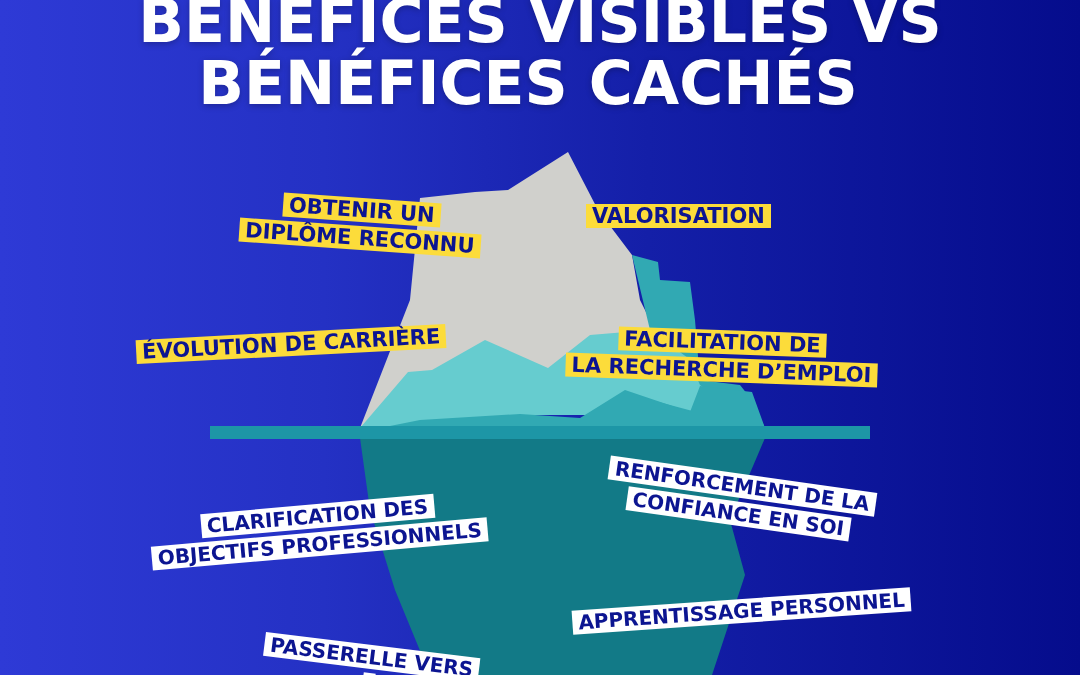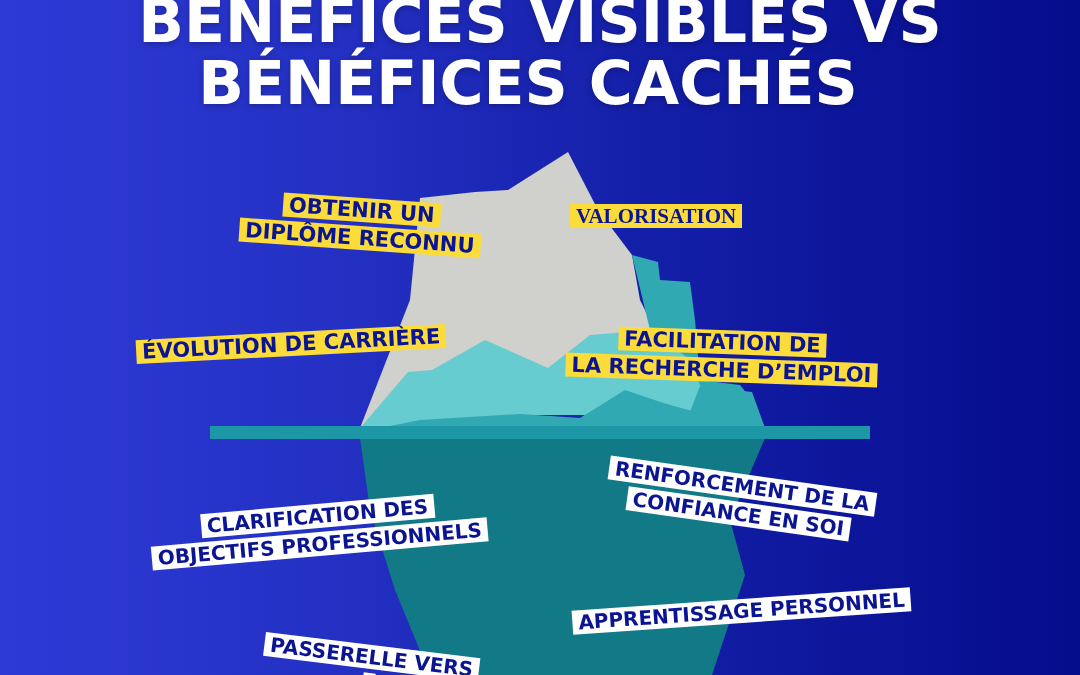--- a/index.html
+++ b/index.html
@@ -49,21 +49,21 @@
     <polygon points="380,428 420,420 520,414 580,418 625,390 690,412 700,386 752,392 765,428" fill="#31a9b3"></polygon>
 
     <rect x="210" y="426" width="660" height="13" fill="#1d96a6"></rect>
   </svg>
 
   <div class="label yellow" style="left:240px; top:196px; font-size:21px; transform: rotate(4deg);">
     <span class="line"><span>OBTENIR UN</span></span>
     <span class="line"><span>DIPLÔME RECONNU</span></span>
   </div>
 
-  <div class="label yellow" style="left:570px; top:202px; font-size:21px;font-family:Liberation Serif, serif;">
+  <div class="label yellow" style="left:586px; top:202px; font-size:21px;">
     <span class="line"><span>VALORISATION</span></span>
   </div>
 
   <div class="label yellow" style="left:136px; top:330px; font-size:21px; transform: rotate(-3deg);">
     <span class="line"><span>ÉVOLUTION DE CARRIÈRE</span></span>
   </div>
 
   <div class="label yellow" style="left:566px; top:328px; font-size:21px; transform: rotate(2deg);">
     <span class="line"><span>FACILITATION DE</span></span>
     <span class="line"><span>LA RECHERCHE D’EMPLOI</span></span>

